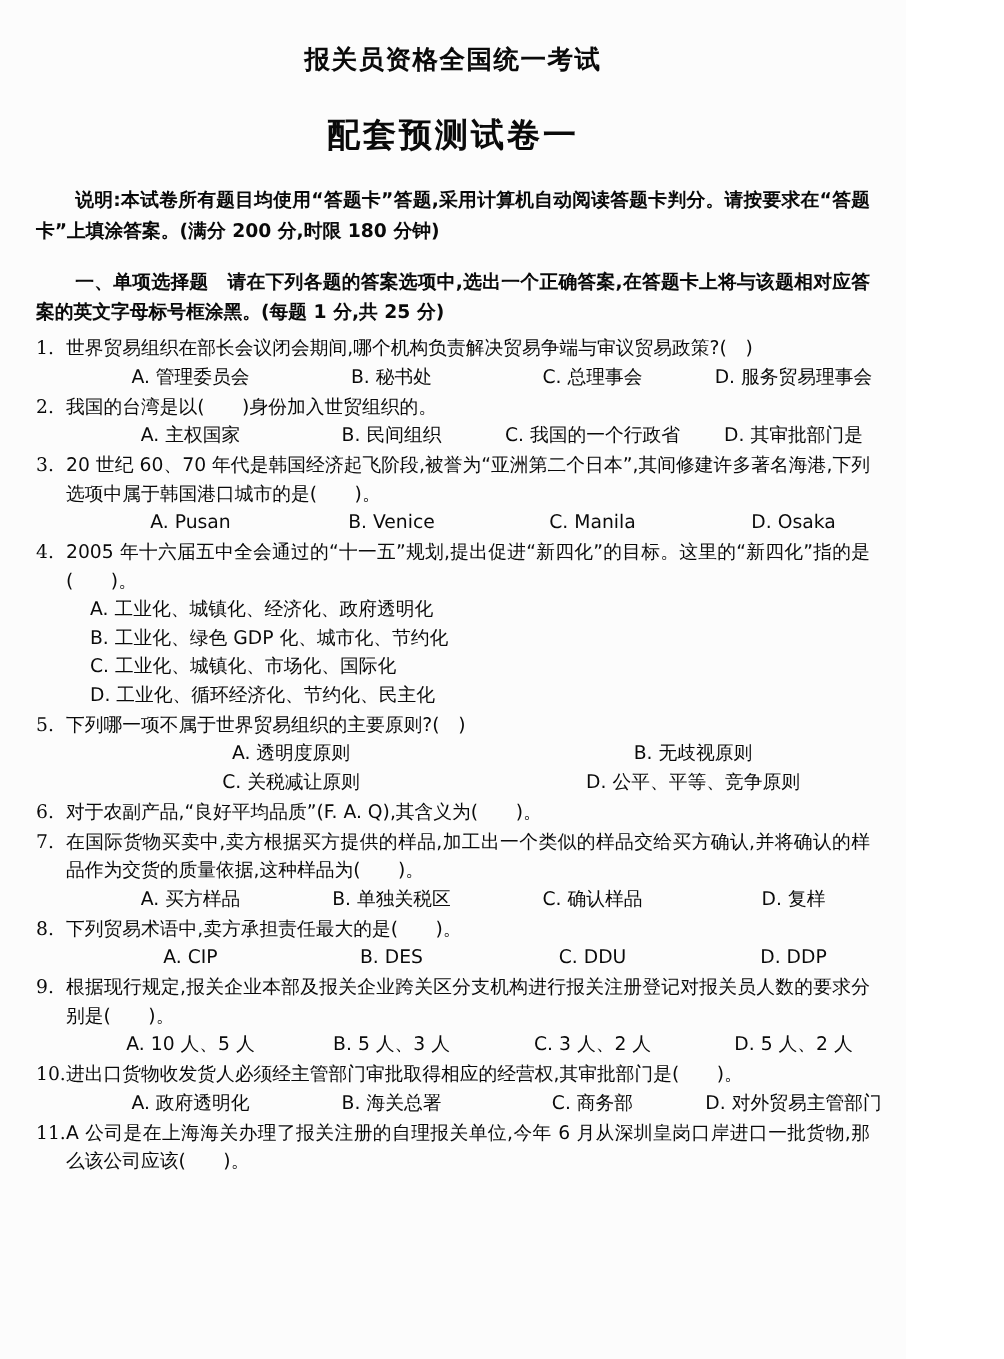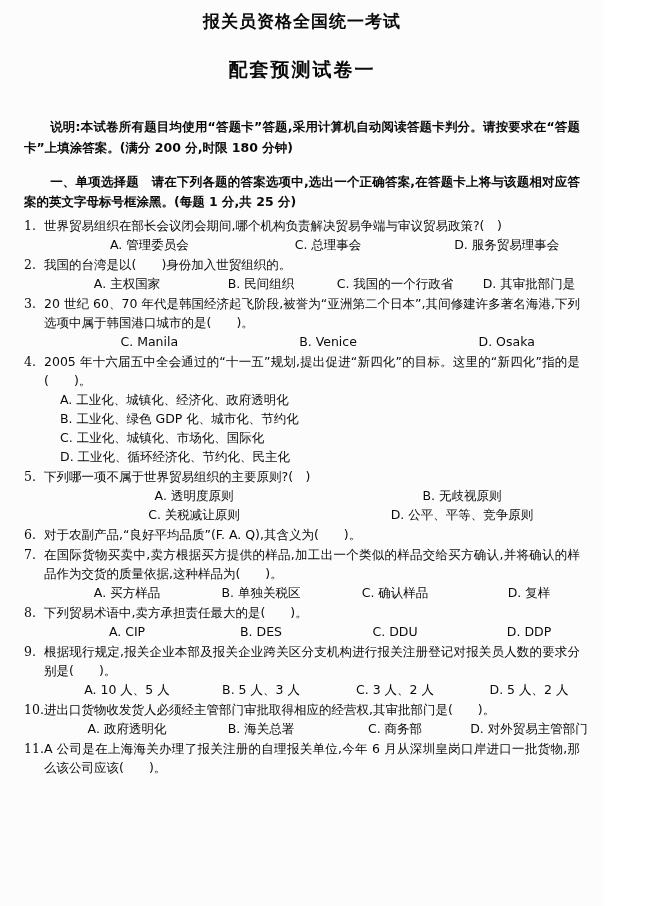--- a/index.html
+++ b/index.html
@@ -12,41 +12,41 @@
     height: 906px;
     font-family: "DejaVu Sans", "Liberation Sans", sans-serif;
     color: #0a0a0a;
     overflow: hidden;
   }
   .page {
     position: relative;
     width: 604px;
     height: 906px;
     box-sizing: border-box;
-    padding: 2px 24px 0 24px;
+    padding: 20px 24px 0 24px;
     background: #fcfcfc;
   }
   .title-main {
     text-align: center;
     font-size: 17px;
     font-weight: bold;
     letter-spacing: 1px;
     margin-top: 8px;
     font-family: "DejaVu Serif", "Liberation Serif", serif;
   }
   .title-sub {
     text-align: center;
-    font-size: 19px;
+    font-size: 22px;
     font-weight: bold;
     letter-spacing: 2px;
     margin-top: 24px;
     font-family: "DejaVu Serif", "Liberation Serif", serif;
   }
   .instructions {
-    margin-top: 34px;
+    margin-top: 18px;
     font-size: 12.5px;
     font-weight: bold;
     line-height: 1.65;
     text-align: justify;
     text-indent: 0;
   }
   .instructions .ind {
     display: inline-block;
     width: 26px;
   }
@@ -118,20 +118,21 @@
   <div class="section-head"><span class="ind"></span><span>一、单项选择题　请在下列各题的答案选项中,选出一个正确答案,在答题卡上将与该题相对应答案的英文字母标号框涂黑。(每题 1 分,共 25 分)</span></div>
 
   <div class="qlist">
 
     <div class="q">
       <div class="q-num">1.</div>
       <div class="q-body">
         <div class="q-stem">世界贸易组织在部长会议闭会期间,哪个机构负责解决贸易争端与审议贸易政策?(　)</div>
         <div class="opts-row four indent">
           <span class="opt">A. 管理委员会</span>
+          <span class="opt">B. 秘书处</span>
           <span class="opt">C. 总理事会</span>
           <span class="opt">D. 服务贸易理事会</span>
         </div>
       </div>
     </div>
 
     <div class="q">
       <div class="q-num">2.</div>
       <div class="q-body">
         <div class="q-stem">我国的台湾是以(　　)身份加入世贸组织的。</div>
@@ -142,22 +143,23 @@
           <span class="opt">D. 其审批部门是</span>
         </div>
       </div>
     </div>
 
     <div class="q">
       <div class="q-num">3.</div>
       <div class="q-body">
         <div class="q-stem">20 世纪 60、70 年代是韩国经济起飞阶段,被誉为“亚洲第二个日本”,其间修建许多著名海港,下列选项中属于韩国港口城市的是(　　)。</div>
         <div class="opts-row four indent">
+          <span class="opt">A. Pusan</span>
+          <span class="opt">B. Venice</span>
           <span class="opt">C. Manila</span>
-          <span class="opt">B. Venice</span>
           <span class="opt">D. Osaka</span>
         </div>
       </div>
     </div>
 
     <div class="q">
       <div class="q-num">4.</div>
       <div class="q-body">
         <div class="q-stem">2005 年十六届五中全会通过的“十一五”规划,提出促进“新四化”的目标。这里的“新四化”指的是(　　)。</div>
         <div class="opts-stack">

